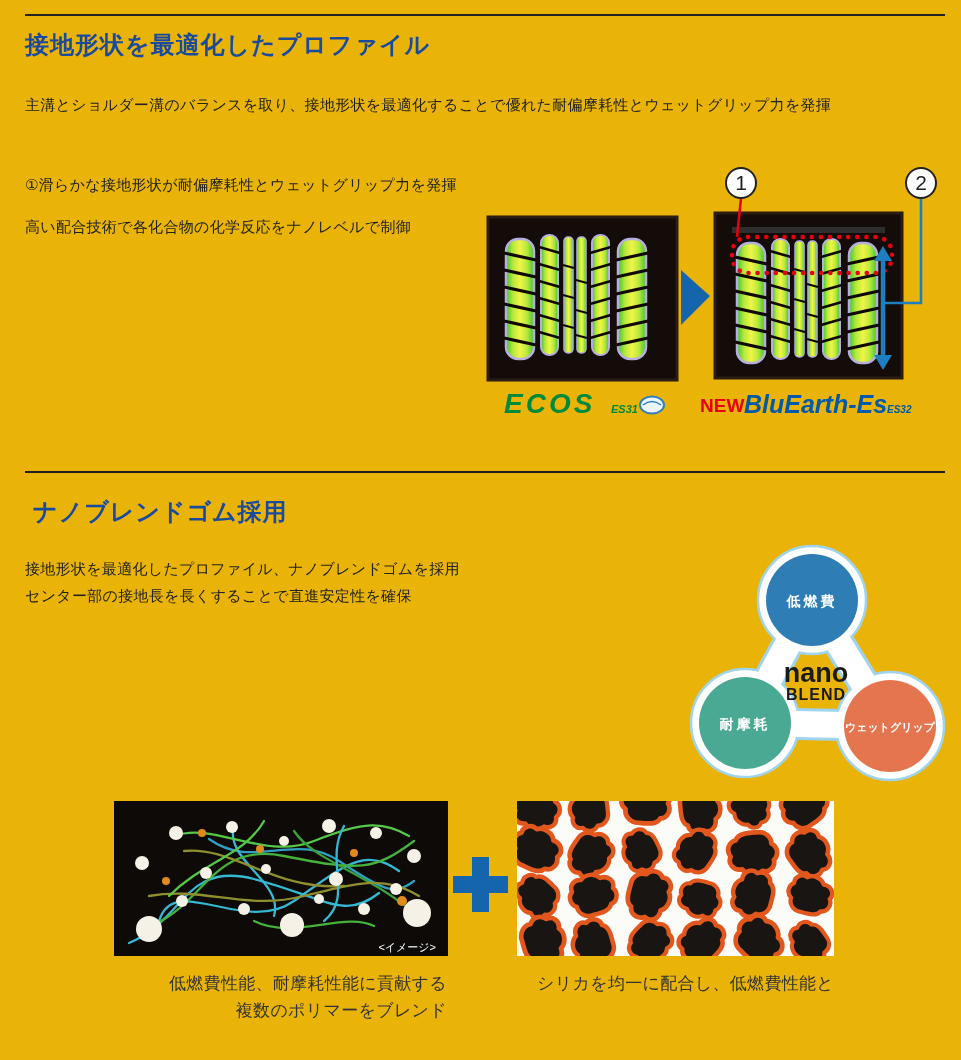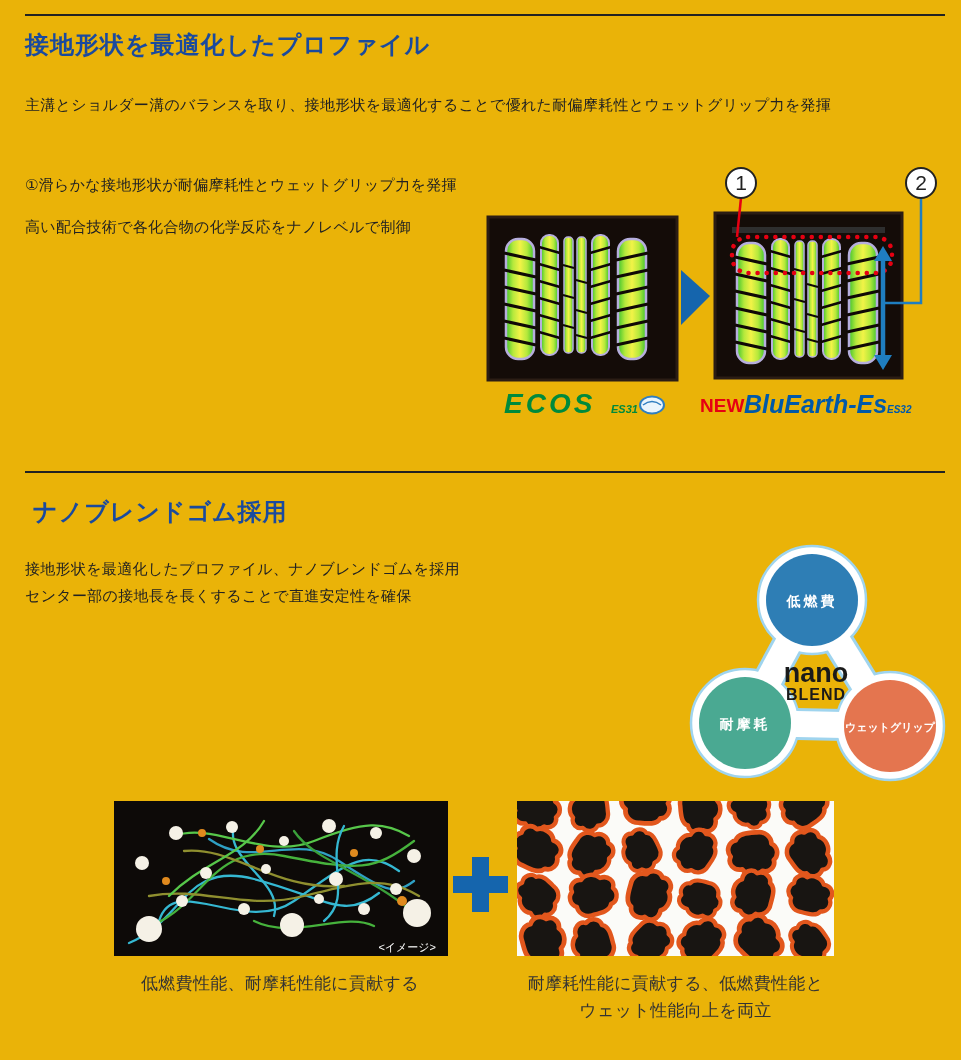--- a/index.html
+++ b/index.html
@@ -6,21 +6,21 @@
   .page{position:relative;width:961px;height:1060px;background:#eab308;overflow:hidden;
         font-family:"Liberation Sans","DejaVu Sans",sans-serif;color:#222;}
   .rule{position:absolute;left:25px;width:920px;height:2px;background:#222;}
   .sec-title{position:absolute;left:25px;font-size:24px;font-weight:bold;color:#1a4a9e;letter-spacing:1px;white-space:nowrap;}
   .body-line{position:absolute;left:25px;font-size:15px;color:#222;white-space:nowrap;letter-spacing:0.3px;}
   .fig1{position:absolute;left:480px;top:165px;}
   .nano{position:absolute;left:683px;top:542px;}
   .img-poly{position:absolute;left:114px;top:801px;}
   .img-silica{position:absolute;left:517px;top:801px;}
   .plus{position:absolute;left:453px;top:857px;}
-  .caption{position:absolute;top:970px;text-align:center;font-size:17px;line-height:27px;color:#333;letter-spacing:0.3px;}
+  .caption{position:absolute;top:970px;text-align:right;font-size:17px;line-height:27px;color:#333;letter-spacing:0.3px;}
   .caption.l{left:113px;width:334px;}
   .caption.r{left:517px;width:317px;}
   svg text{font-family:"Liberation Sans","DejaVu Sans",sans-serif;}
 </style>
 </head>
 <body>
 
 <div class="page">
 
   <div class="rule" style="top:14px"></div>
@@ -211,19 +211,19 @@
     <use href="#blob" transform="translate(24,140) rotate(270) scale(1.05)"></use>
     <use href="#blob" transform="translate(78,142) rotate(90)"></use>
     <use href="#blob" transform="translate(132,139) rotate(330) scale(0.95)"></use>
     <use href="#blob" transform="translate(186,142) rotate(150)"></use>
     <use href="#blob" transform="translate(240,140) rotate(240) scale(1.05)"></use>
     <use href="#blob" transform="translate(294,141) rotate(70) scale(0.9)"></use>
   </svg>
 
   <div class="caption l">
     <div>低燃費性能、耐摩耗性能に貢献する</div>
+    <div>複数のポリマーをブレンド</div>
   </div>
   <div class="caption r">
-    <div>耐摩耗性能に貢献する、低燃費性能と</div>
-    <div>ウェット性能向上を両立</div>
+    <div>シリカを均一に配合し、低燃費性能と</div>
   </div>
 
 </div>
 
 </body></html>

